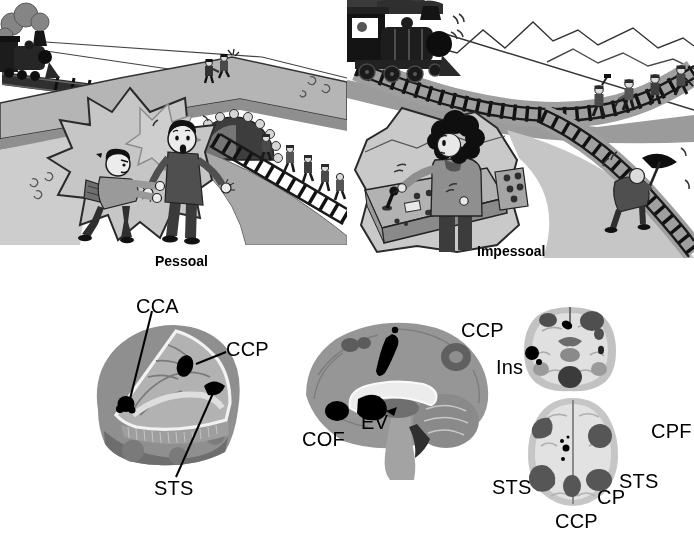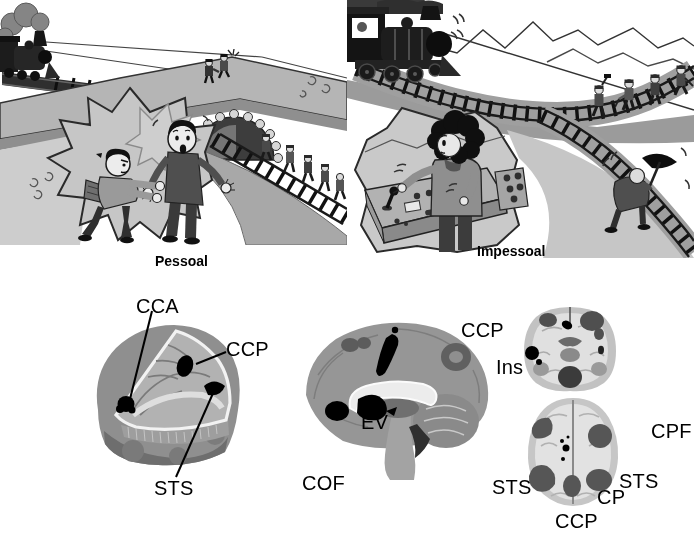--- a/index.html
+++ b/index.html
@@ -9,21 +9,21 @@
   svg{display:block;}
   .lbl{position:absolute;font-weight:normal;font-size:20px;line-height:1;color:#000;
        white-space:nowrap;letter-spacing:.2px;}
   .cap{position:absolute;font-weight:bold;font-size:14px;line-height:1;color:#000;white-space:nowrap;}
   #cap-personal{left:155px;top:254px;}
   #cap-impersonal{left:477px;top:244px;}
   #lbl-cca{left:136px;top:296px;}
   #lbl-ccp3d{left:226px;top:339px;}
   #lbl-sts3d{left:154px;top:478px;}
   #lbl-ccp-sag{left:461px;top:320px;}
-  #lbl-cof{left:302px;top:429px;margin-top:44px;}
+  #lbl-cof{left:302px;top:429px;}
   #lbl-ev{left:361px;top:412px;}
   #lbl-ins{left:496px;top:357px;}
   #lbl-cpf{left:617px;top:421px;margin-left:34px;}
   #lbl-sts-l{left:492px;top:477px;}
   #lbl-sts-r{left:619px;top:471px;}
   #lbl-cp{left:597px;top:487px;}
   #lbl-ccp-ax{left:555px;top:511px;}
 </style>
 </head>
 <body>

